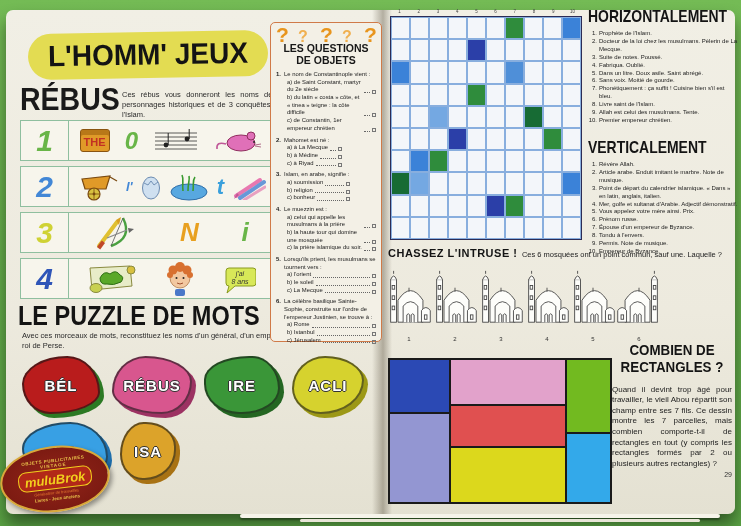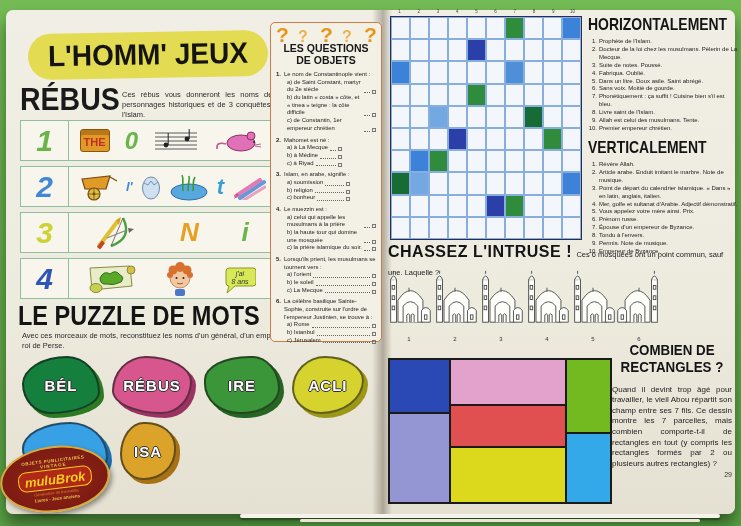--- a/index.html
+++ b/index.html
@@ -85,21 +85,21 @@
   
   .clue-block { position:absolute; left:588px; width:150px; color:#222; }
   .clue-title { font-size:17px; font-weight:900; color:#141414; transform:scaleX(.82);
     transform-origin:left; white-space:nowrap; margin-bottom:3px; }
   .clues { font-size:6px; line-height:1.32; }
   .clues .c { display:flex; }
   .clues .n { width:11px; flex:none; text-align:right; padding-right:2px; }
 
   
   .intruse-line { position:absolute; left:388px; top:243px; width:350px; }
-  .intruse-line b { font-size:16px; font-weight:900; color:#141414; letter-spacing:.5px; }
+  .intruse-line b { font-size:11px; font-weight:900; color:#141414; letter-spacing:.5px; }
   .intruse-line span { font-size:7.5px; color:#222; }
   .mosques { position:absolute; left:386px; top:260px; width:280px; display:flex; }
   .mosque { width:46px; text-align:center; }
   .mosque svg { display:block; margin:0 auto; }
   .mosque .mn { font-size:6px; color:#333; }
 
   
   .parcels { position:absolute; left:388px; top:358px; width:224px; height:146px; display:flex;
     border:2px solid #1a1a1a; background:#1a1a1a; gap:2px; }
   .pcol { display:flex; flex-direction:column; gap:2px; }
@@ -265,21 +265,21 @@
             <text x="18" y="20" text-anchor="middle" font-size="7" font-style="italic" fill="#333">8 ans</text>
           </svg>
         </span>
       </div>
     </div>
   </div>
 
 <div class="puzzle-head">LE PUZZLE DE MOTS</div>
 <div class="puzzle-intro">Avec ces morceaux de mots, reconstituez les noms d'un général, d'un empereur byzantins et d'un roi de Perse.</div>
 <div class="pieces">
-    <div class="piece" style="background: #15803d; box-shadow: rgb(44, 122, 36) 4px 4px 0px;">
+    <div class="piece" style="background: #b91c1c; box-shadow: rgb(44, 122, 36) 4px 4px 0px;">
       <span>BÉL</span>
     </div>
     <div class="piece" style="background: rgb(216, 86, 142); box-shadow: rgb(156, 50, 98) 4px 4px 0px;">
       <span>RÉBUS</span>
     </div>
     <div class="piece" style="background: rgb(58, 150, 56); box-shadow: rgb(36, 102, 34) 4px 4px 0px;">
       <span>IRE</span>
     </div>
     <div class="piece" style="background: rgb(214, 210, 46); box-shadow: rgb(156, 152, 22) 4px 4px 0px;">
       <span>ACLI</span>
@@ -540,21 +540,21 @@
     <div class="cell"></div>
     <div class="cell"></div>
     <div class="cell"></div>
     <div class="cell"></div>
     <div class="cell"></div>
     <div class="cell"></div>
     <div class="cell"></div>
     <div class="cell"></div>
   </div>
 
-<div class="clue-block" style="top:15px;">
+<div class="clue-block" style="top:7px;">
   <div class="clue-title">HORIZONTALEMENT</div>
   <div class="clues">
       <div class="c">
         <span class="n">1.</span>
         <span>Prophète de l'Islam.</span>
       </div>
       <div class="c">
         <span class="n">2.</span>
         <span>Docteur de la loi chez les musulmans. Pèlerin de La Mecque.</span>
       </div>

